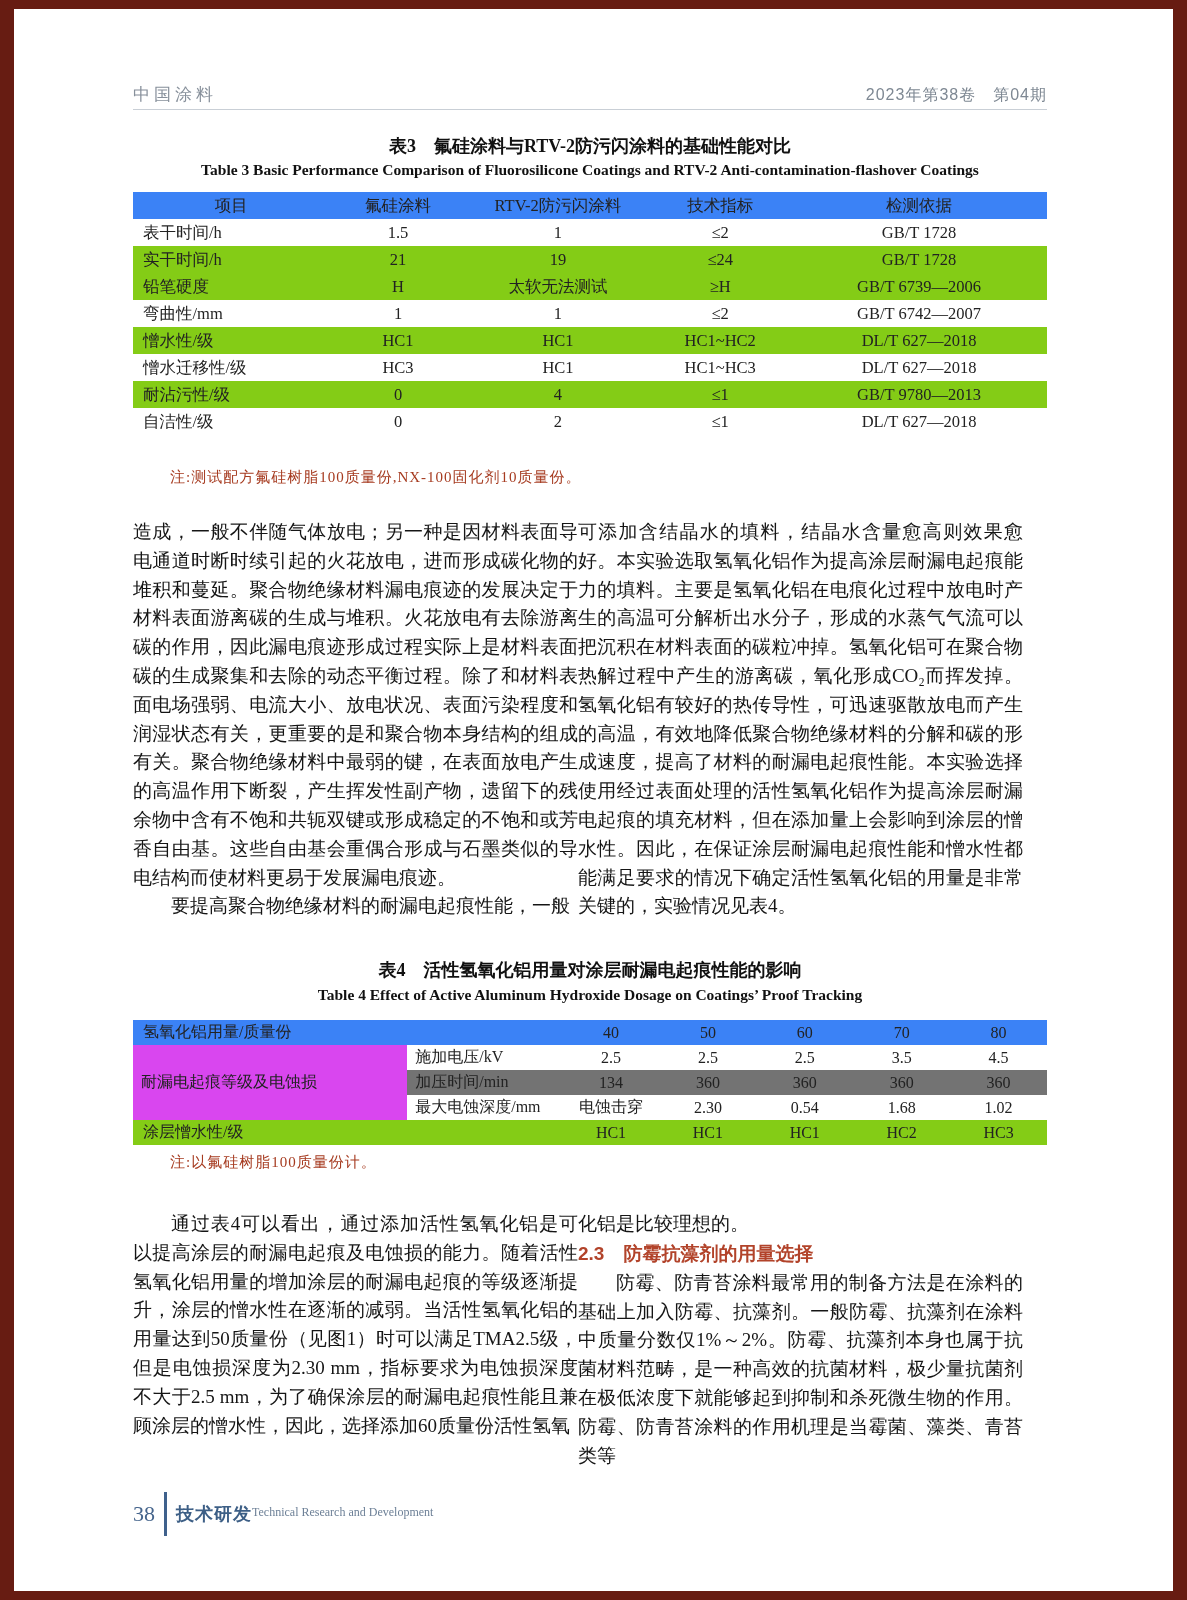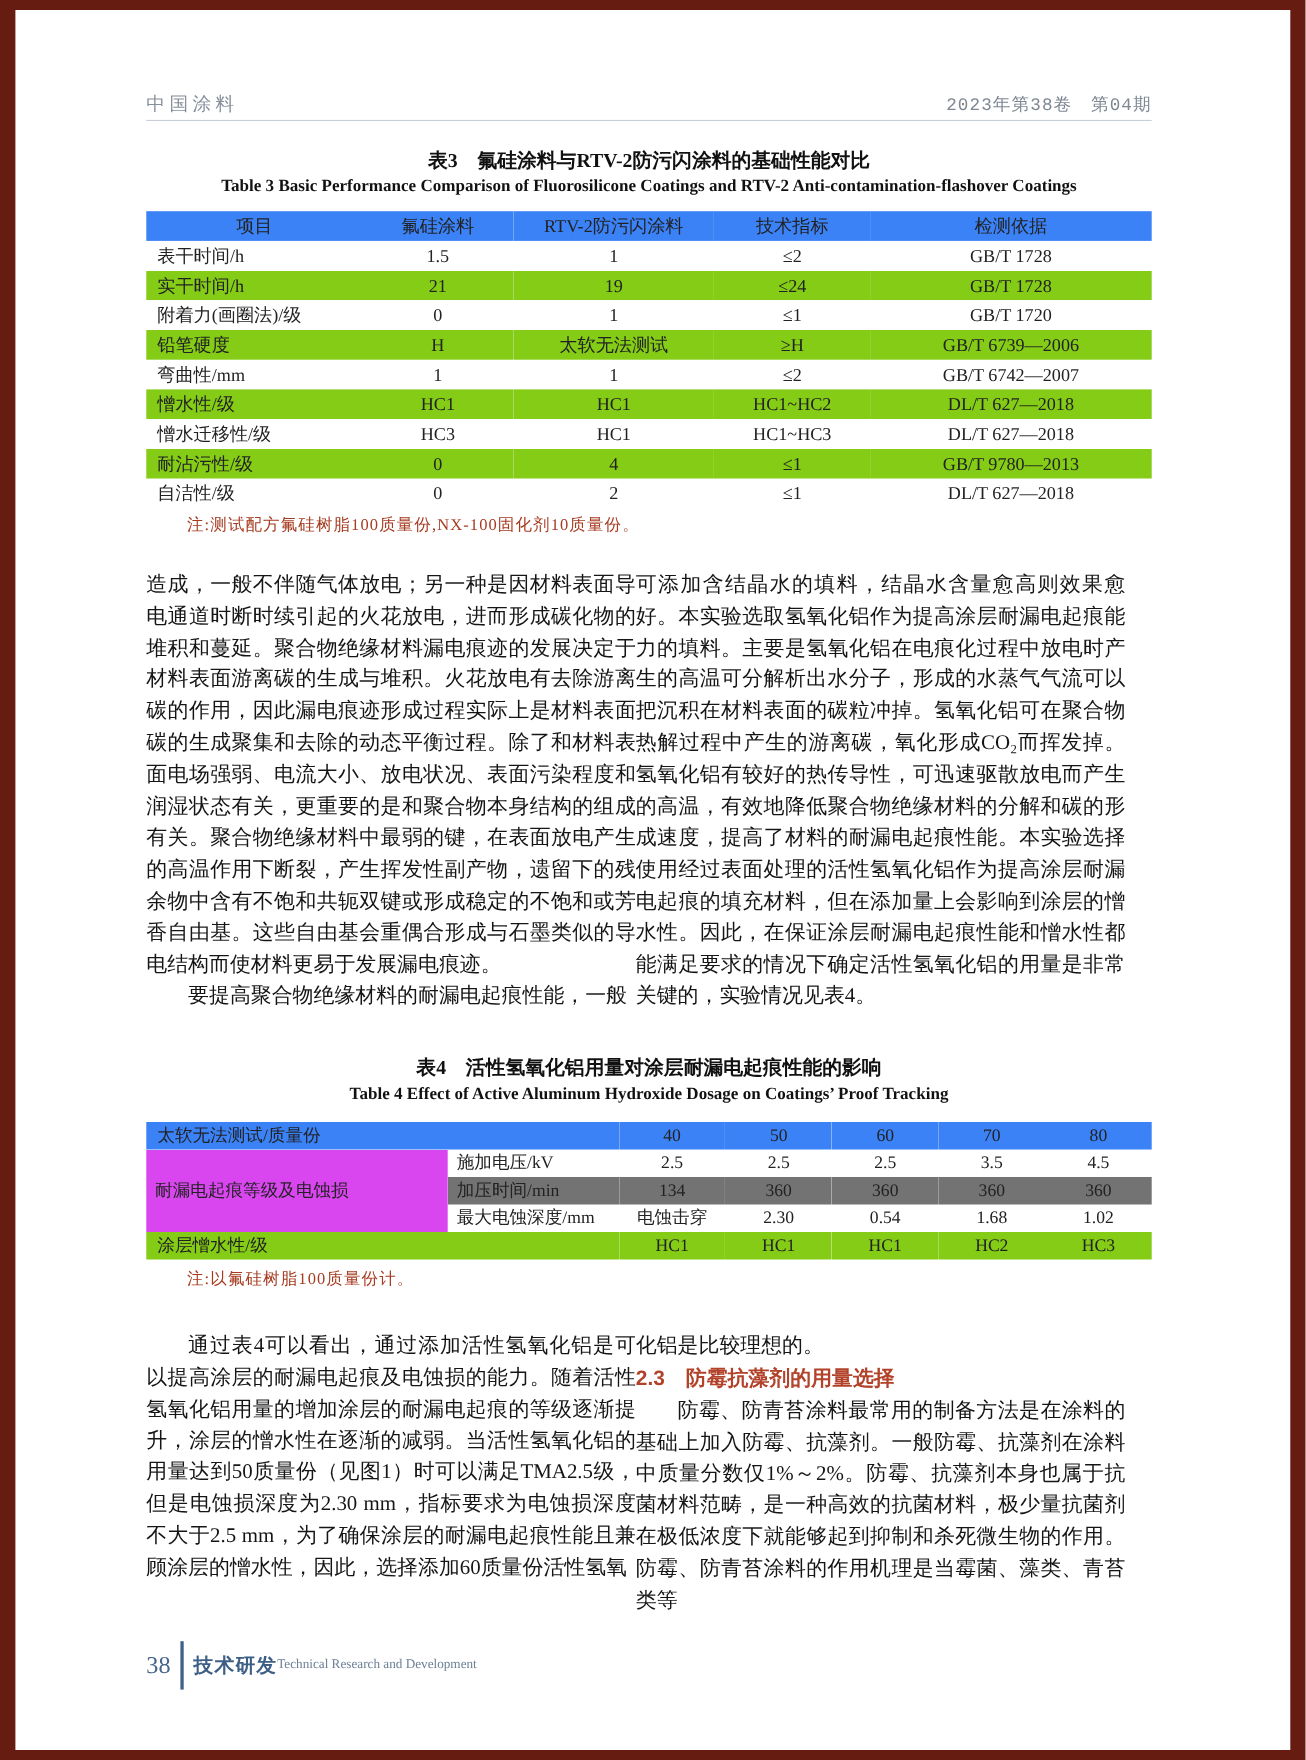--- a/index.html
+++ b/index.html
@@ -11,21 +11,21 @@
   .frame{
     position:absolute;inset:0;pointer-events:none;z-index:50;
     border-top:9px solid #671c12;border-bottom:9px solid #671c12;
     border-left:14px solid #671c12;border-right:14px solid #671c12;
   }
   
   .hdr{
     position:absolute;left:133px;width:914px;top:78px;height:28px;
     border-bottom:1px solid #c9cfd6;display:flex;justify-content:space-between;
     align-items:flex-end;padding-bottom:3px;
-    font-family:Liberation Mono, monospace;
+    font-family:Liberation Sans, sans-serif;
   }
   .journal{font-size:17px;color:#87909b;letter-spacing:4px;}
   .issue{font-size:16px;color:#7e8893;letter-spacing:1px;}
 
   
   .ttl-zh{position:absolute;left:133px;width:914px;text-align:center;
     font-size:18px;font-weight:bold;color:#111;}
   .ttl-en{position:absolute;left:133px;width:914px;text-align:center;
     font-size:15.5px;font-weight:bold;color:#111;
     font-family:"Liberation Serif","DejaVu Serif",serif;}
@@ -103,27 +103,20 @@
       <td>≤2</td>
       <td>GB/T 1728</td>
     </tr>
     <tr class="alt">
       <td class="lbl">实干时间/h</td>
       <td>21</td>
       <td>19</td>
       <td>≤24</td>
       <td>GB/T 1728</td>
     </tr>
-    <tr>
-      <td class="lbl">附着力(画圈法)/级</td>
-      <td>0</td>
-      <td>1</td>
-      <td>≤1</td>
-      <td>GB/T 1720</td>
-    </tr>
     <tr class="alt">
       <td class="lbl">铅笔硬度</td>
       <td>H</td>
       <td>太软无法测试</td>
       <td>≥H</td>
       <td>GB/T 6739—2006</td>
     </tr>
     <tr>
       <td class="lbl">弯曲性/mm</td>
       <td>1</td>
@@ -182,21 +175,21 @@
       <col style="width:30%">
         <col style="width:17%">
       <col style="width:10.6%">
         <col style="width:10.6%">
         <col style="width:10.6%">
         <col style="width:10.6%">
         <col style="width:10.6%">
     </colgroup>
     <tbody>
         <tr class="hd">
-      <td colspan="2" class="lbl">太软无法测试/质量份</td>
+      <td colspan="2" class="lbl">氢氧化铝用量/质量份</td>
       <td>40</td>
       <td>50</td>
       <td>60</td>
       <td>70</td>
       <td>80</td>
     </tr>
     <tr>
       <td rowspan="3" class="glbl">耐漏电起痕等级及电蚀损</td>
       <td class="sublbl">施加电压/kV</td>
       <td>2.5</td>

